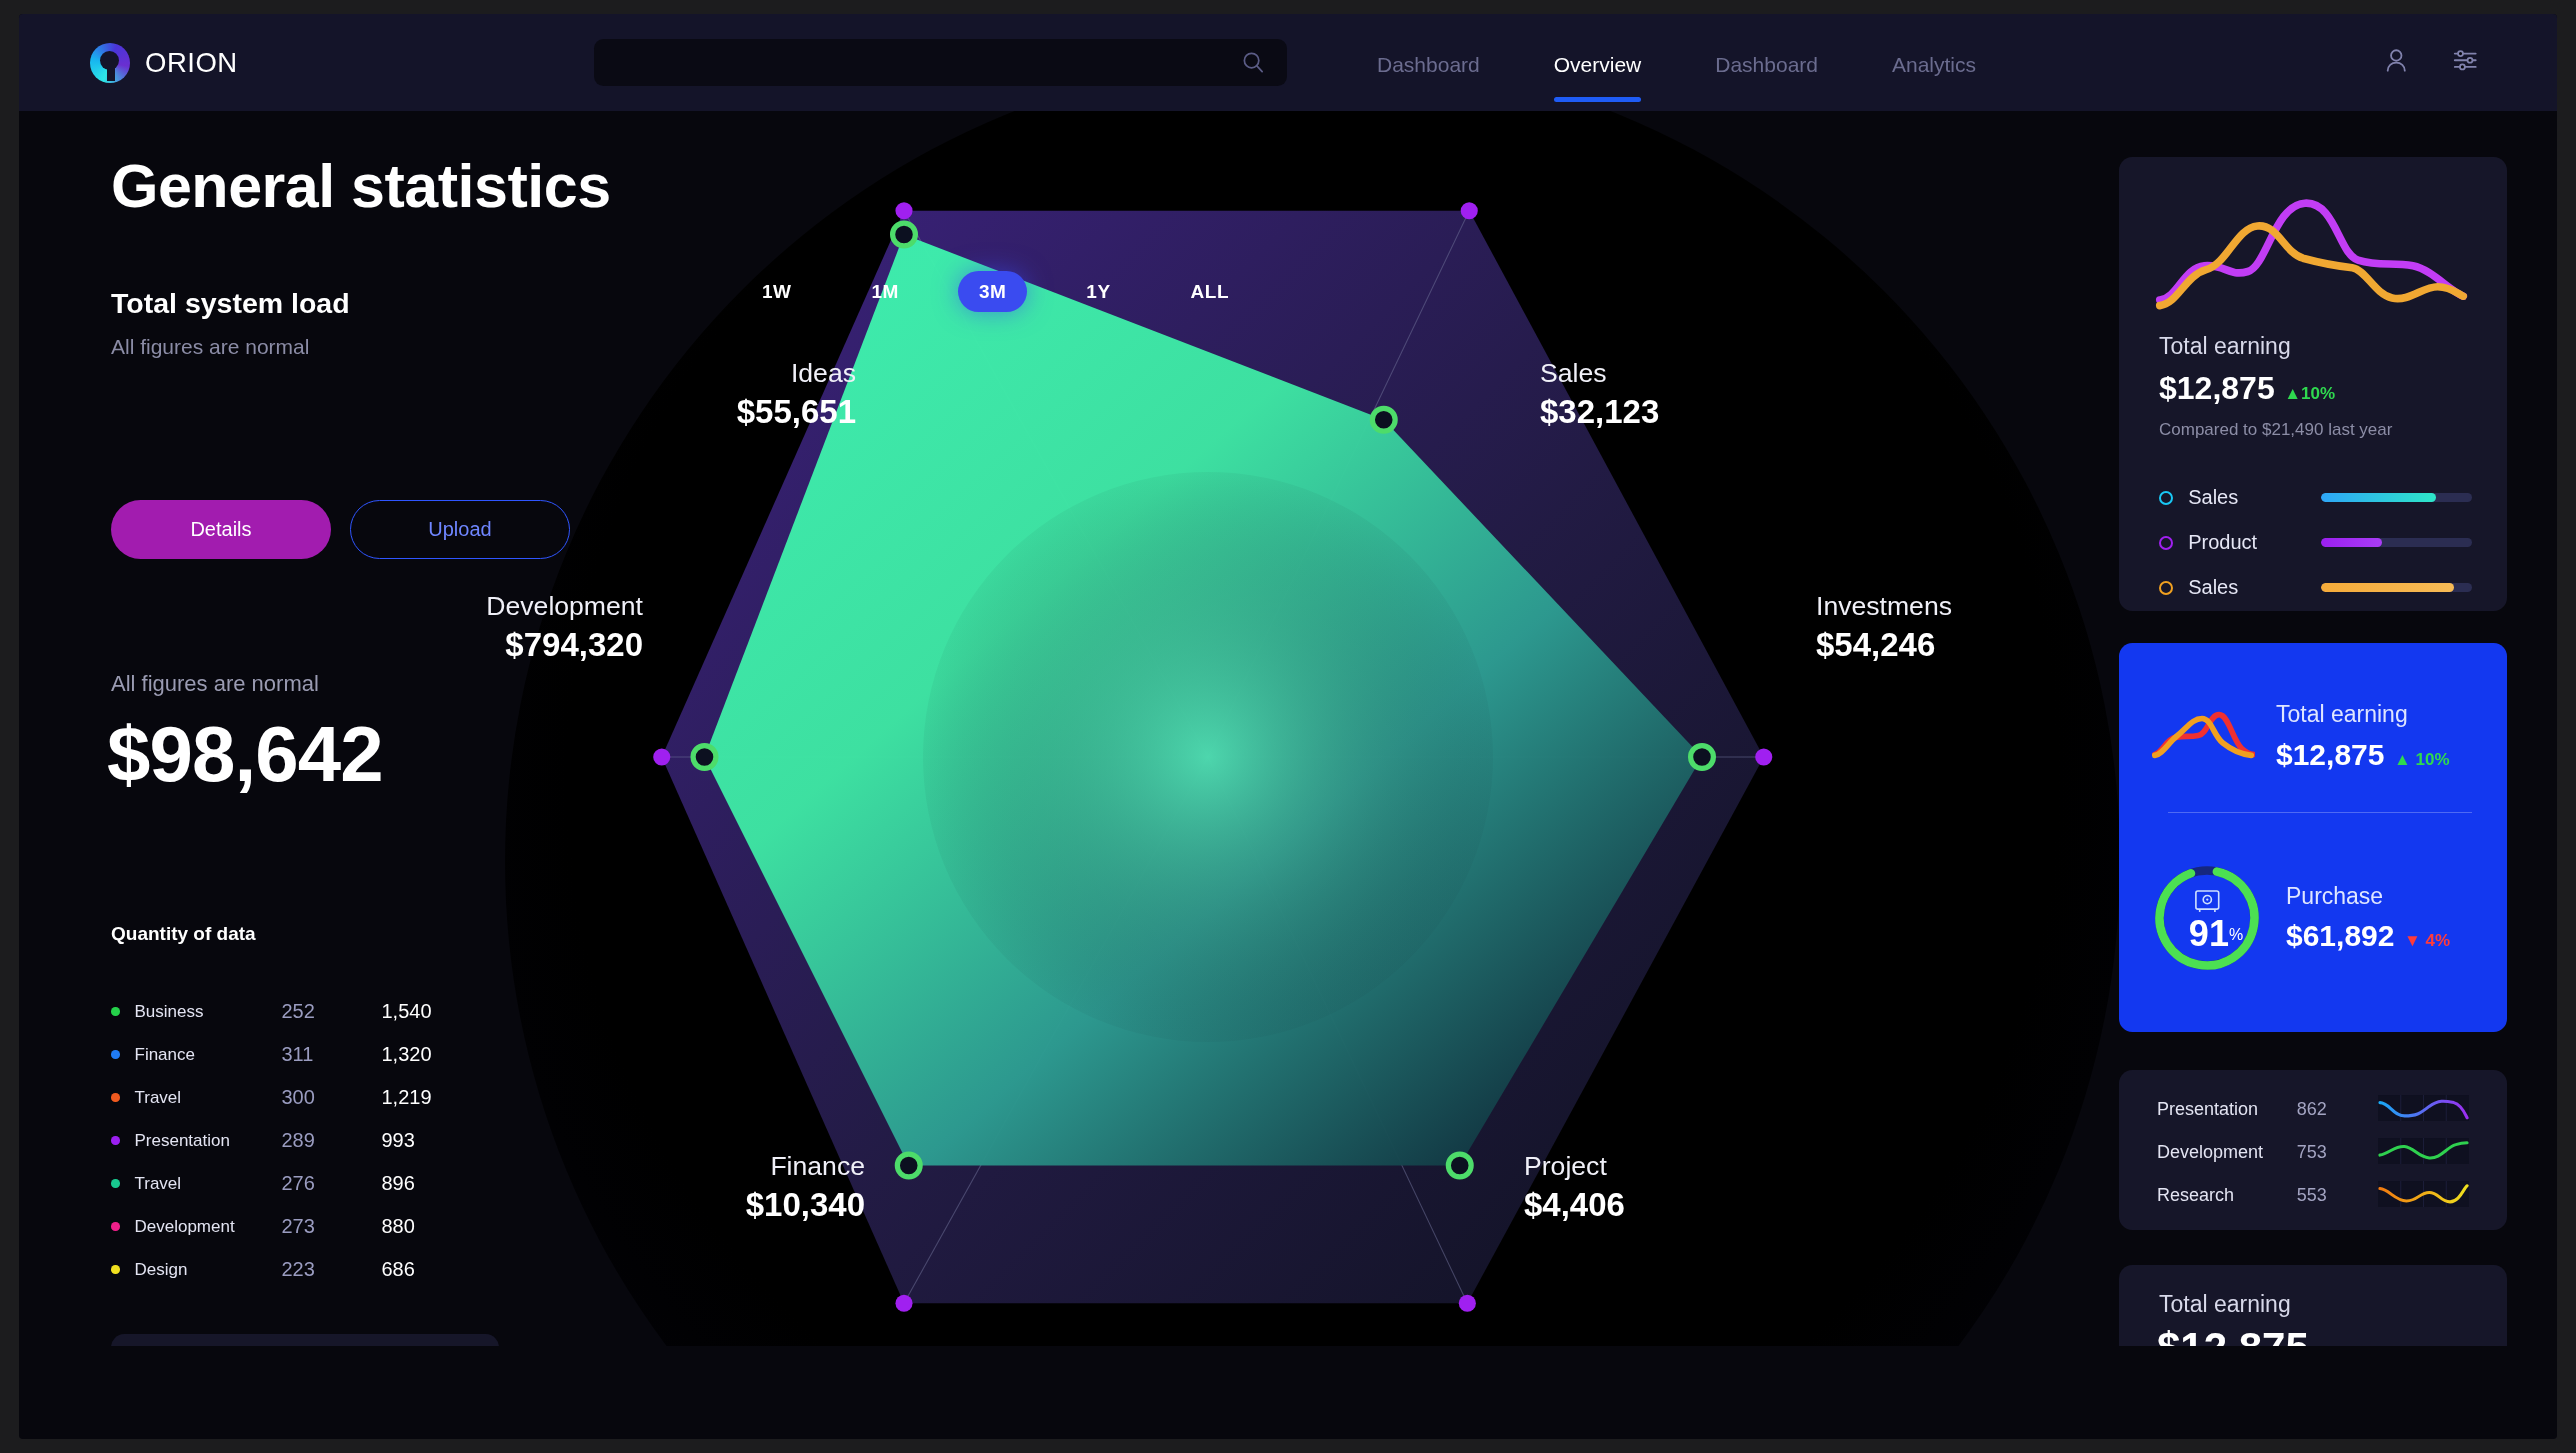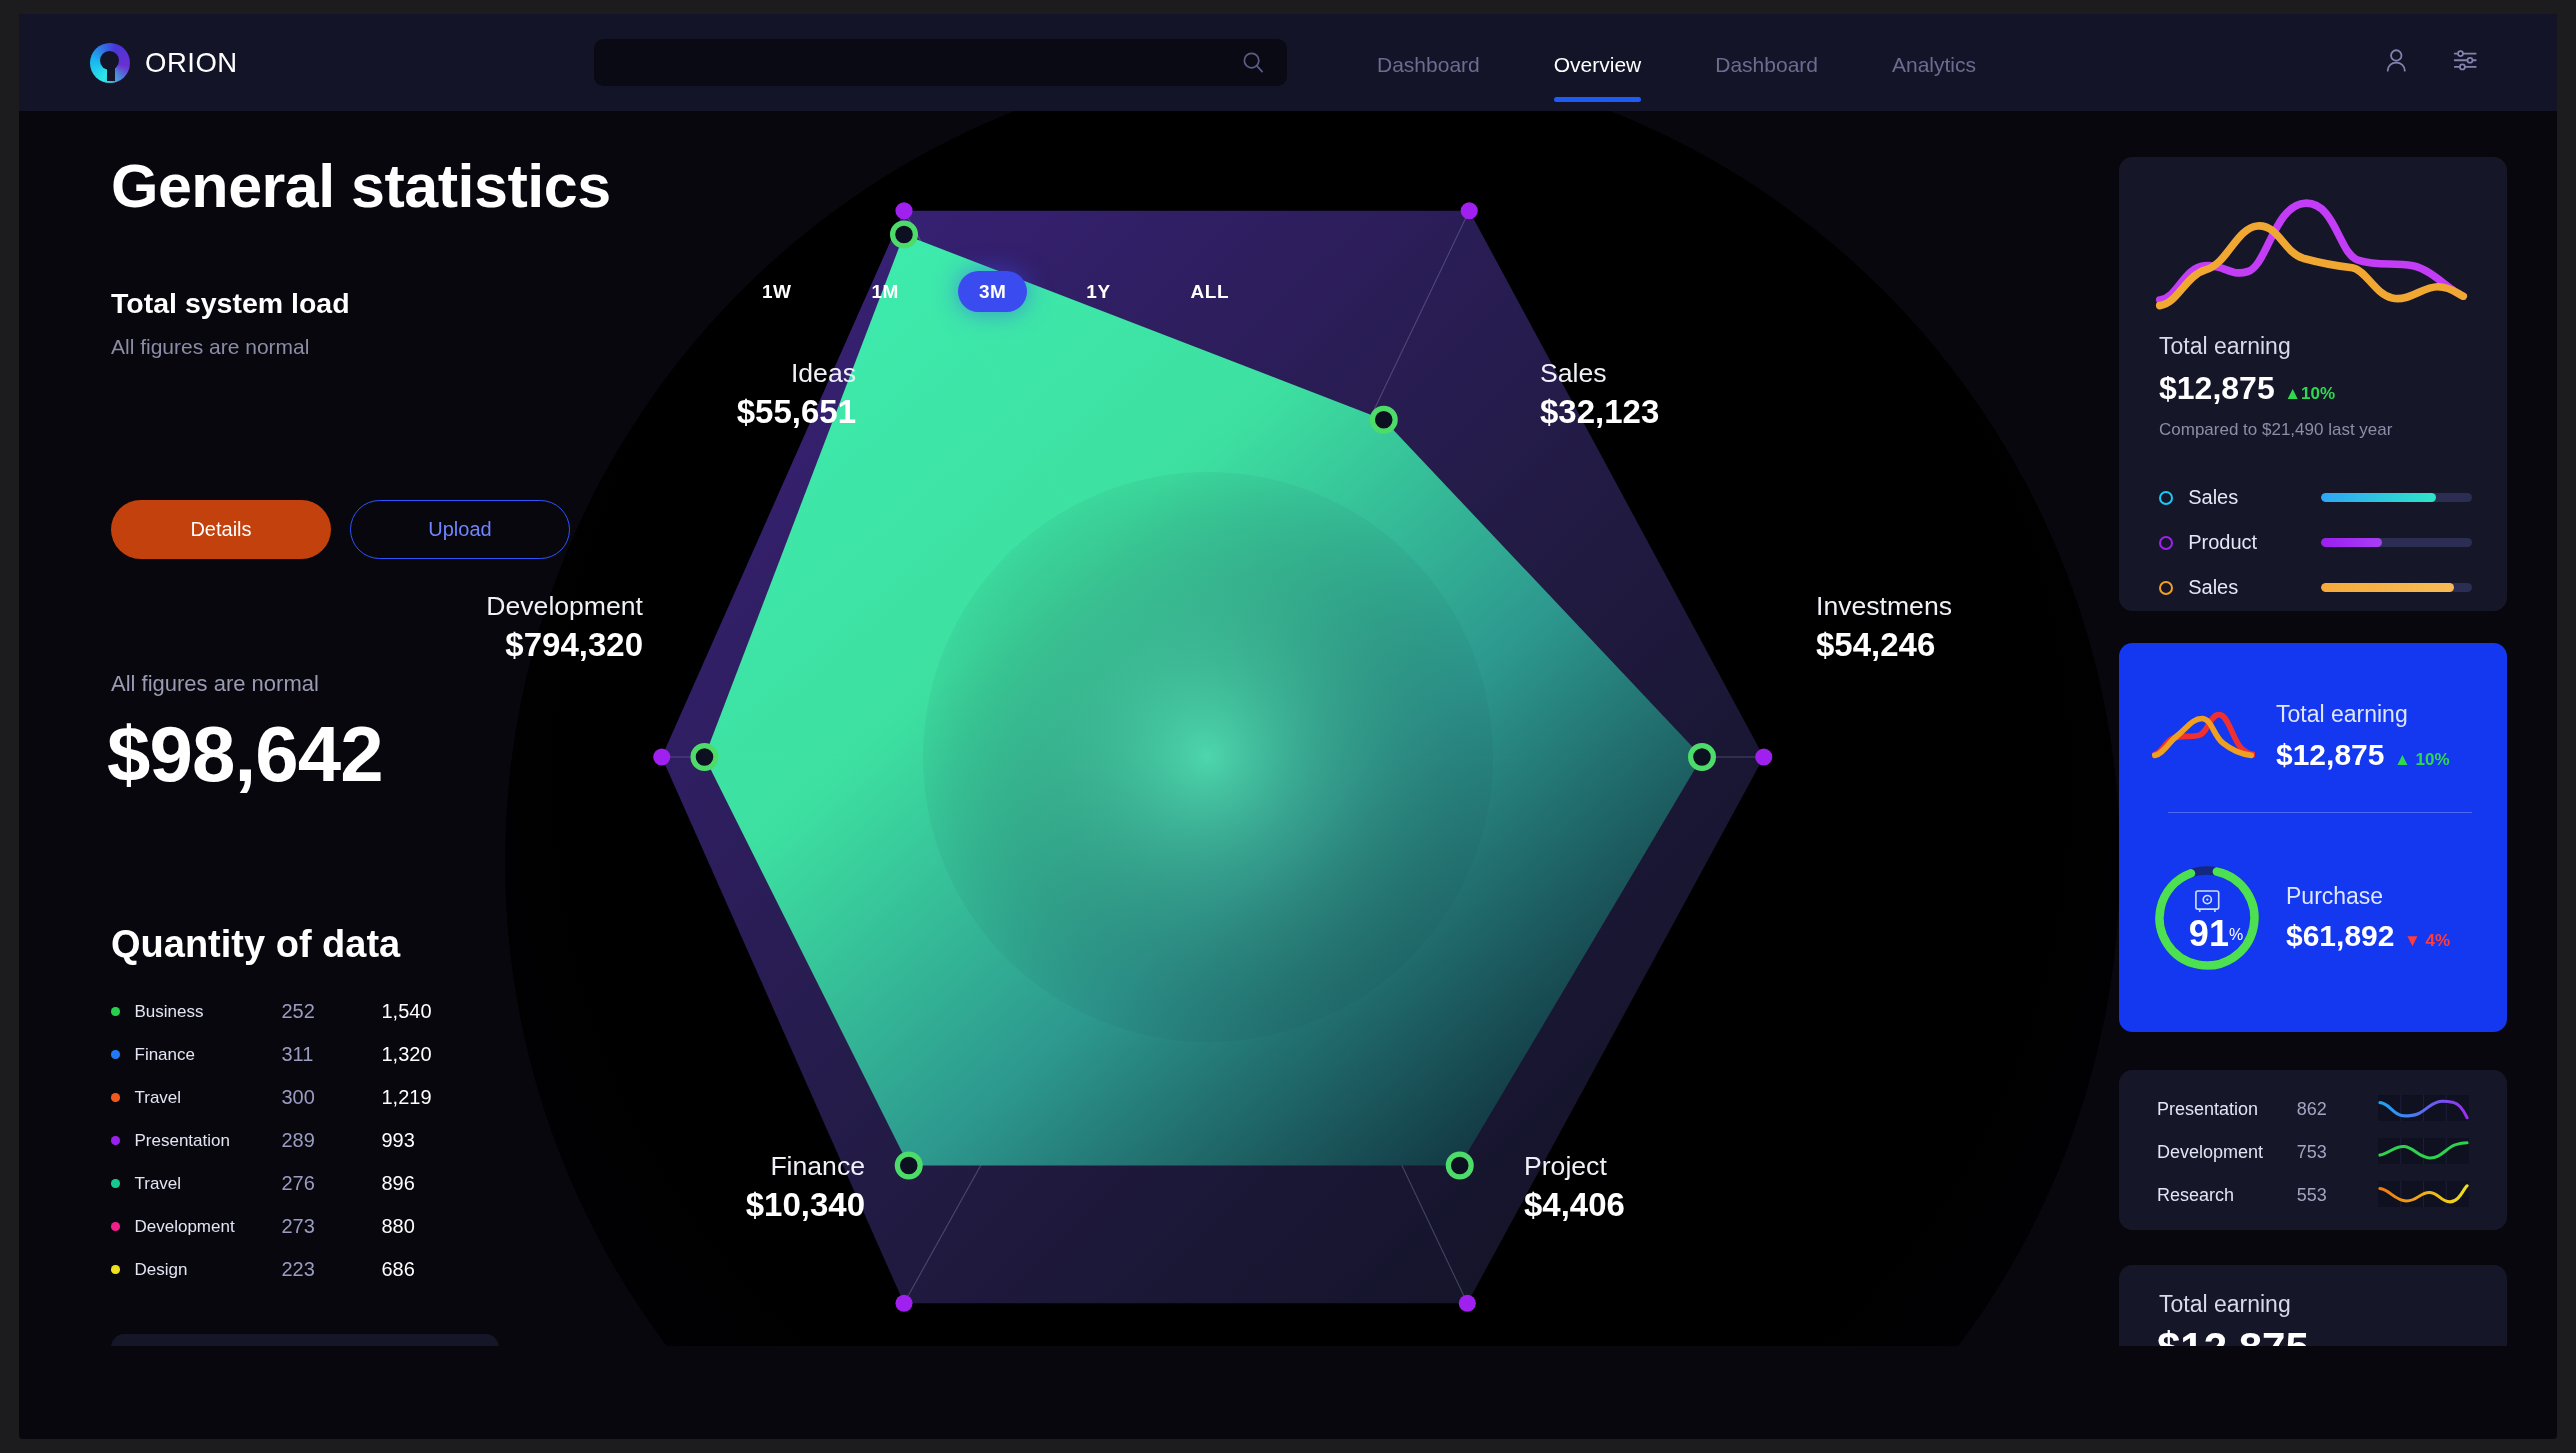--- a/index.html
+++ b/index.html
@@ -101,27 +101,27 @@
 
   .sub-title { position: absolute; left: 92px; top: 176px; font-size: 28.5px; font-weight: bold; color: #fff; }
   .sub-caption { position: absolute; left: 92px; top: 224px; font-size: 21px; color: #8b8ca6; }
 
   .btn-row { position: absolute; left: 92px; top: 389px; display: flex; gap: 19px; }
   .btn {
     display: flex; align-items: center; justify-content: center;
     width: 220px; height: 59px; border-radius: 30px;
     font-size: 20px; cursor: pointer;
   }
-  .btn-primary { background: #c2410c; color: #ffffff; }
+  .btn-primary { background: #a21caf; color: #ffffff; }
   .btn-outline { background: transparent; border: 1.9px solid #2f55ff; color: #6f86ff; }
 
   .load-caption { position: absolute; left: 92px; top: 560px; font-size: 22px; color: #9a9bb2; }
   .load-value { position: absolute; left: 88px; top: 598px; font-size: 78px; font-weight: bold; color: #ffffff; letter-spacing: -0.9px; }
 
-  .qod-title { position: absolute; left: 92px; top: 812px; font-size: 38px; font-weight: bold; color: #ffffff; }
+  .qod-title { position: absolute; left: 92px; top: 812px; font-size: 19px; font-weight: bold; color: #ffffff; }
   .qod-list { position: absolute; left: 92px; top: 879px; width: 427px; }
   .qod-row { display: flex; align-items: center; height: 43px; }
   .qod-dot { width: 8.5px; height: 8.5px; border-radius: 50%; margin-right: 15px; flex: 0 0 auto; }
   .qod-name { width: 147px; font-size: 17px; color: #e3e4f2; }
   .qod-a { width: 100px; font-size: 20px; color: #9a9cc0; }
   .qod-b { font-size: 20px; color: #ffffff; }
 
   
   .card { position: absolute; background: #161629; border-radius: 13.3px; }
 

